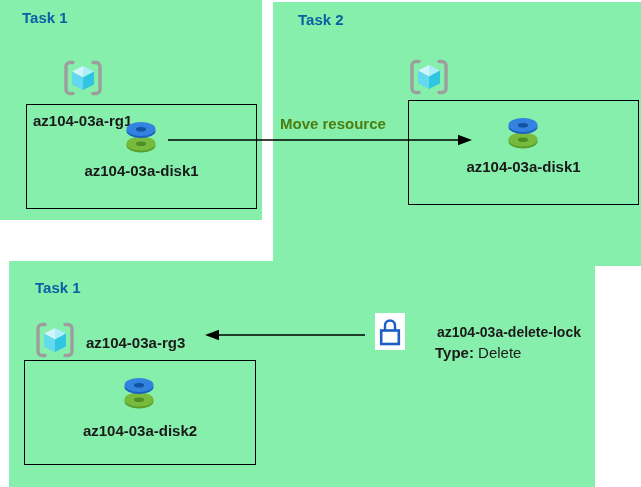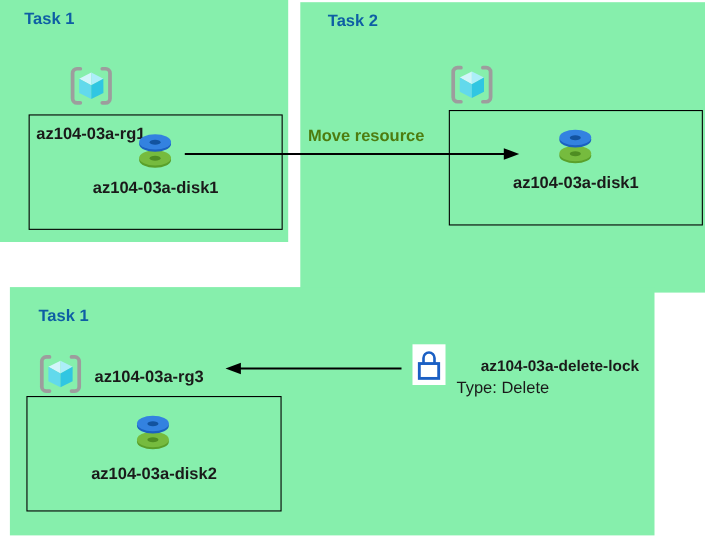--- a/index.html
+++ b/index.html
@@ -43,21 +43,21 @@
     position:absolute;left:366px;top:52px;width:30px;height:37px;background:#ffffff;
     display:flex;align-items:center;justify-content:center;
   }
   .lock-name{
     position:absolute;left:428px;top:63px;font-size:14px;font-weight:bold;color:#1a1a1a;
     white-space:nowrap;
   }
   .lock-type{
     position:absolute;left:406px;top:83px;font-size:15px;color:#1a1a1a;white-space:nowrap;
   }
-  .lock-type b{font-weight:normal;}
+  .lock-type b{font-weight:bold;margin-left:20px;}
 </style>
 </head>
 <body>
 
 <div id="canvas">
 
   <div class="panel" id="panel-task1">
     <div class="task-title">Task 1</div>
     <div class="rg-row">
       <span class="icon-slot">

